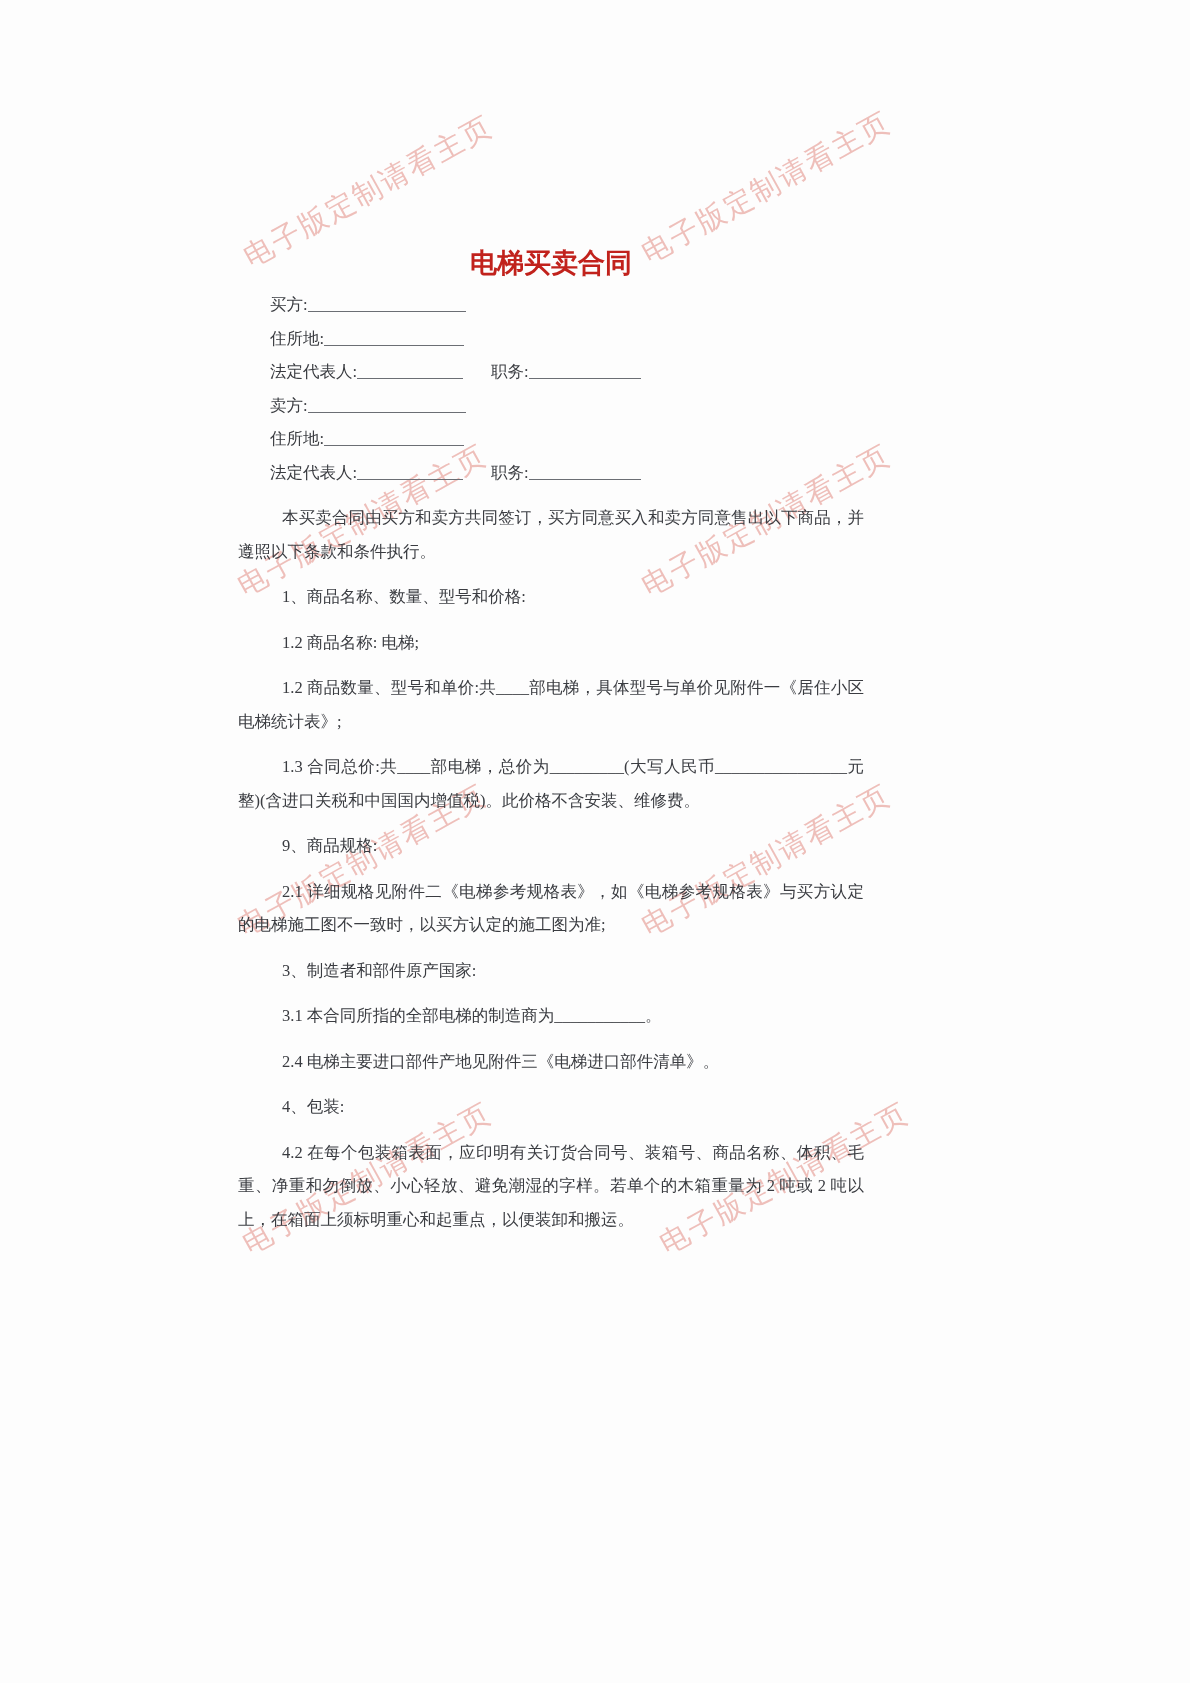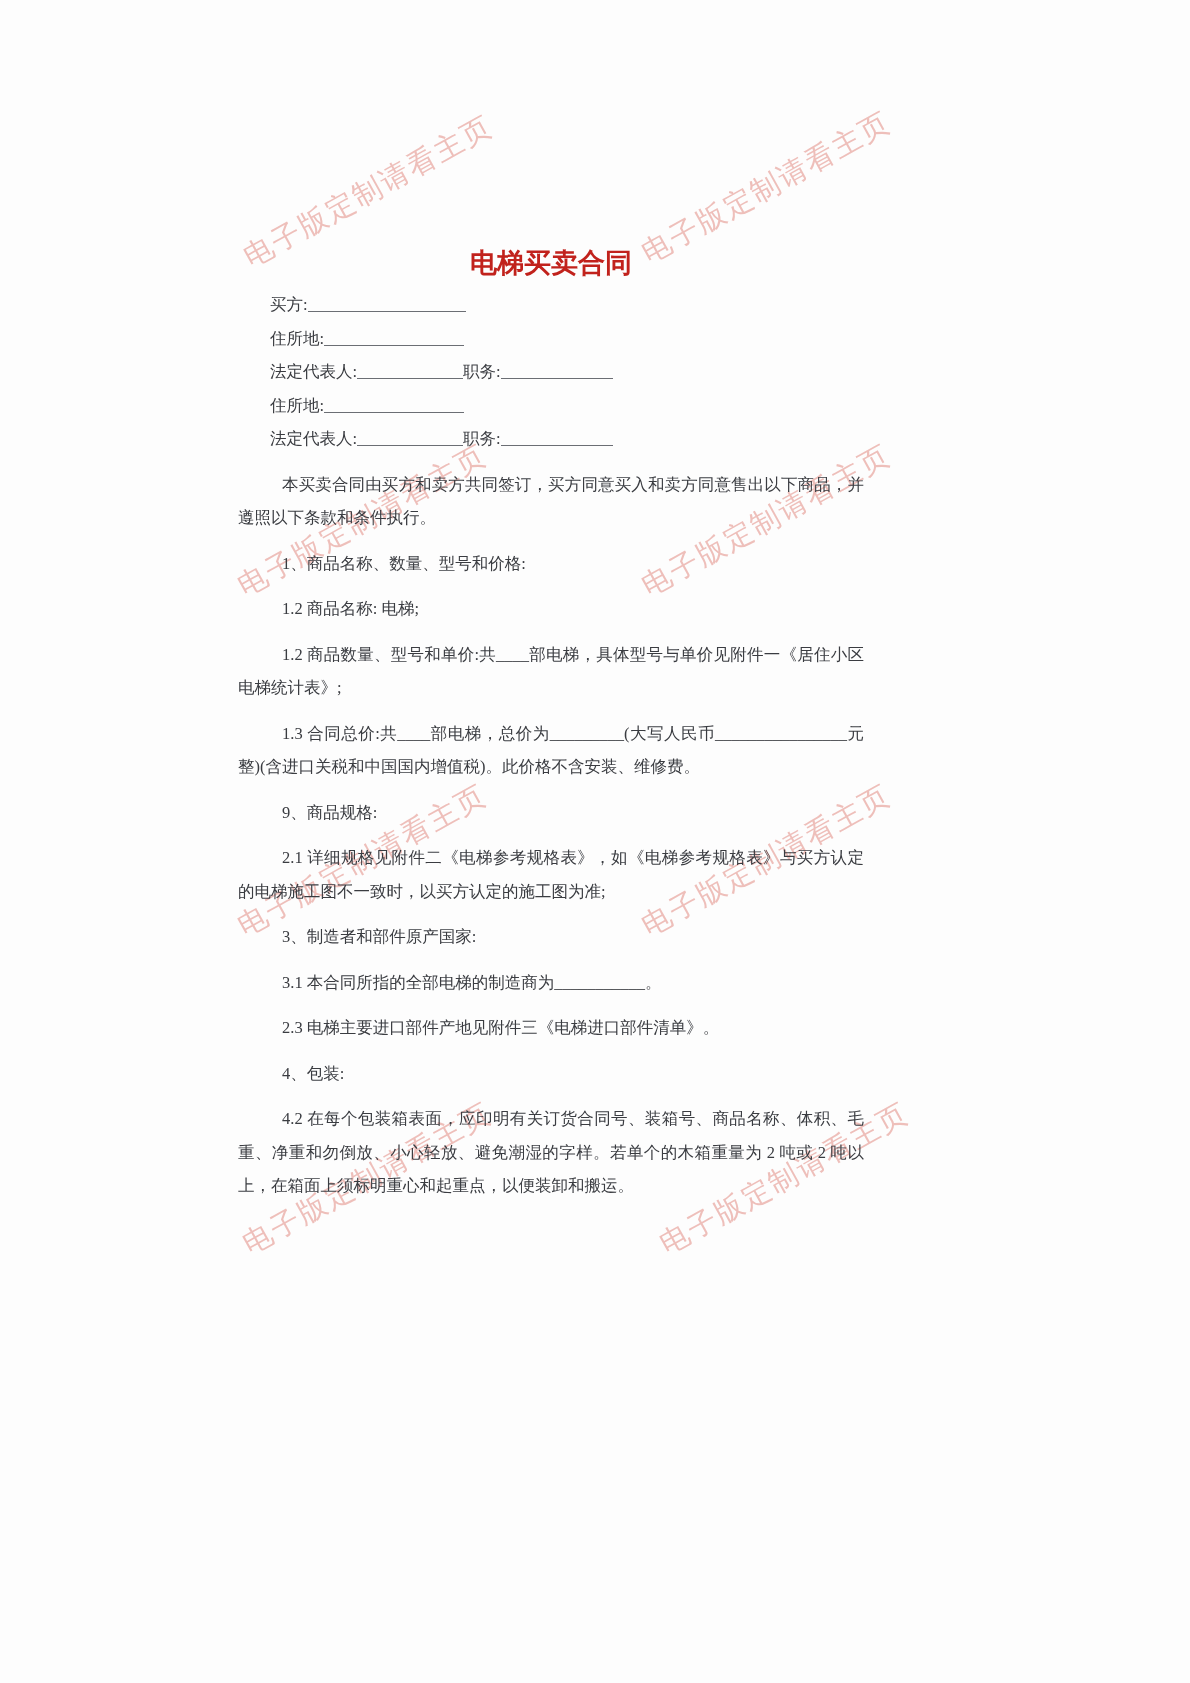--- a/index.html
+++ b/index.html
@@ -68,21 +68,21 @@
   .fline {
     display: inline-block;
     height: 16px;
     vertical-align: -2px;
     border-bottom: 1px solid var(--blank_line, #6b6e74);
   }
   .w-party { width: 158px; }
   .w-addr  { width: 140px; }
   .w-rep   { width: 106px; }
   .w-duty  { width: 112px; }
-  .flabel2 { }
+  .flabel2 { margin-left: 28px; }
   .clauses { margin-top: 4px; }
   .clauses p {
     margin: 12px;
     line-height: 33.5px;
     text-indent: 44px;
     text-align: justify;
   }
 </style>
 </head>
 <body style="--title_red: #c1221c; --body_text: #3a3c41; --watermark_pink: #e0837a; --blank_line: #6b6e74;">
@@ -111,20 +111,23 @@
       </div>
 
       <div class="field-row">
         <span class="flabel">住所地:</span><span class="fline w-addr"></span>
       </div>
 
       <div class="field-row">
         <span class="flabel">法定代表人:</span><span class="fline w-rep"></span><span class="flabel flabel2">职务:</span><span class="fline w-duty"></span>
       </div>
 
+      <div class="field-row">
+        <span class="flabel">卖方:</span><span class="fline w-party"></span>
+      </div>
 
       <div class="field-row">
         <span class="flabel">住所地:</span><span class="fline w-addr"></span>
       </div>
 
       <div class="field-row">
         <span class="flabel">法定代表人:</span><span class="fline w-rep"></span><span class="flabel flabel2">职务:</span><span class="fline w-duty"></span>
       </div>
 
     </div>
@@ -132,20 +135,20 @@
     <div class="clauses">
       <p>本买卖合同由买方和卖方共同签订，买方同意买入和卖方同意售出以下商品，并遵照以下条款和条件执行。</p>
       <p>1、商品名称、数量、型号和价格:</p>
       <p>1.2 商品名称: 电梯;</p>
       <p>1.2 商品数量、型号和单价:共____部电梯，具体型号与单价见附件一《居住小区电梯统计表》;</p>
       <p>1.3 合同总价:共____部电梯，总价为_________(大写人民币________________元整)(含进口关税和中国国内增值税)。此价格不含安装、维修费。</p>
       <p>9、商品规格:</p>
       <p>2.1 详细规格见附件二《电梯参考规格表》，如《电梯参考规格表》与买方认定的电梯施工图不一致时，以买方认定的施工图为准;</p>
       <p>3、制造者和部件原产国家:</p>
       <p>3.1 本合同所指的全部电梯的制造商为___________。</p>
-      <p>2.3 电梯主要进口部件产地见附件三《电梯进口部件清单》。</p>
+      <p>2.4 电梯主要进口部件产地见附件三《电梯进口部件清单》。</p>
       <p>4、包装:</p>
       <p>4.2 在每个包装箱表面，应印明有关订货合同号、装箱号、商品名称、体积、毛重、净重和勿倒放、小心轻放、避免潮湿的字样。若单个的木箱重量为 2 吨或 2 吨以上，在箱面上须标明重心和起重点，以便装卸和搬运。</p>
     </div>
 
   </div>
 
 </div>
 
 </body></html>

